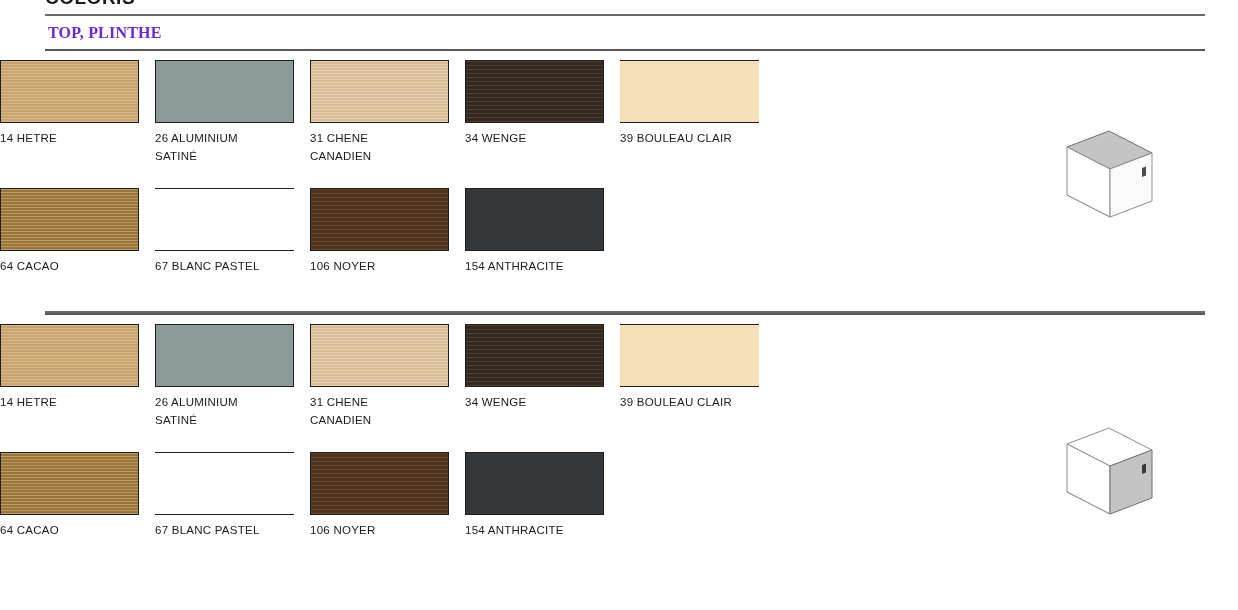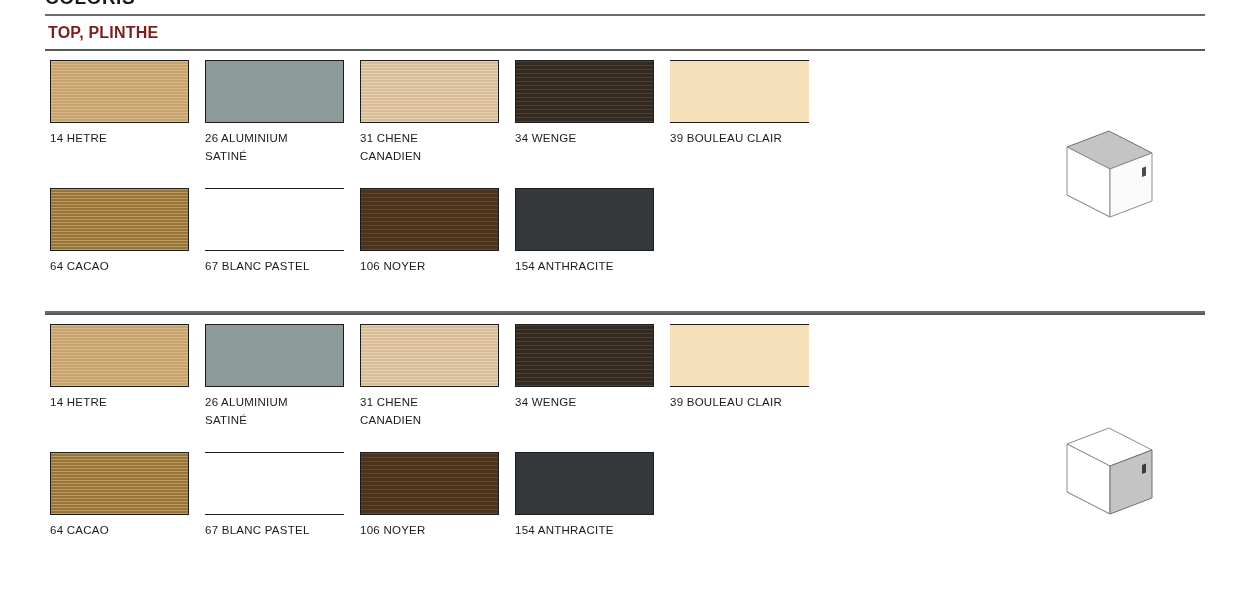--- a/index.html
+++ b/index.html
@@ -42,31 +42,30 @@
     width: 1160px;
     height: 2px;
     background: #585858;
   }
   .rule.thin { background: #6b6b6b; height: 2px; }
 
   .section-title {
     margin-left: 48px;
     font-size: 16px;
     font-weight: bold;
-    color: #7f1d1d;
+    color: #6d28d9;
     letter-spacing: .2px;
     line-height: 28px;
     padding: 3px 0 2px 0;
-    font-family: Liberation Sans, sans-serif;
+    font-family: Liberation Serif, serif;
   }
 
   
   .swatch-grid {
     position: relative;
-    margin-left: 50px;
     width: 1000px;
     padding-top: 9px;
   }
   .swatch-row {
     position: relative;
     height: 128px;
   }
   .swatch-cell {
     position: absolute;
     top: 0;

